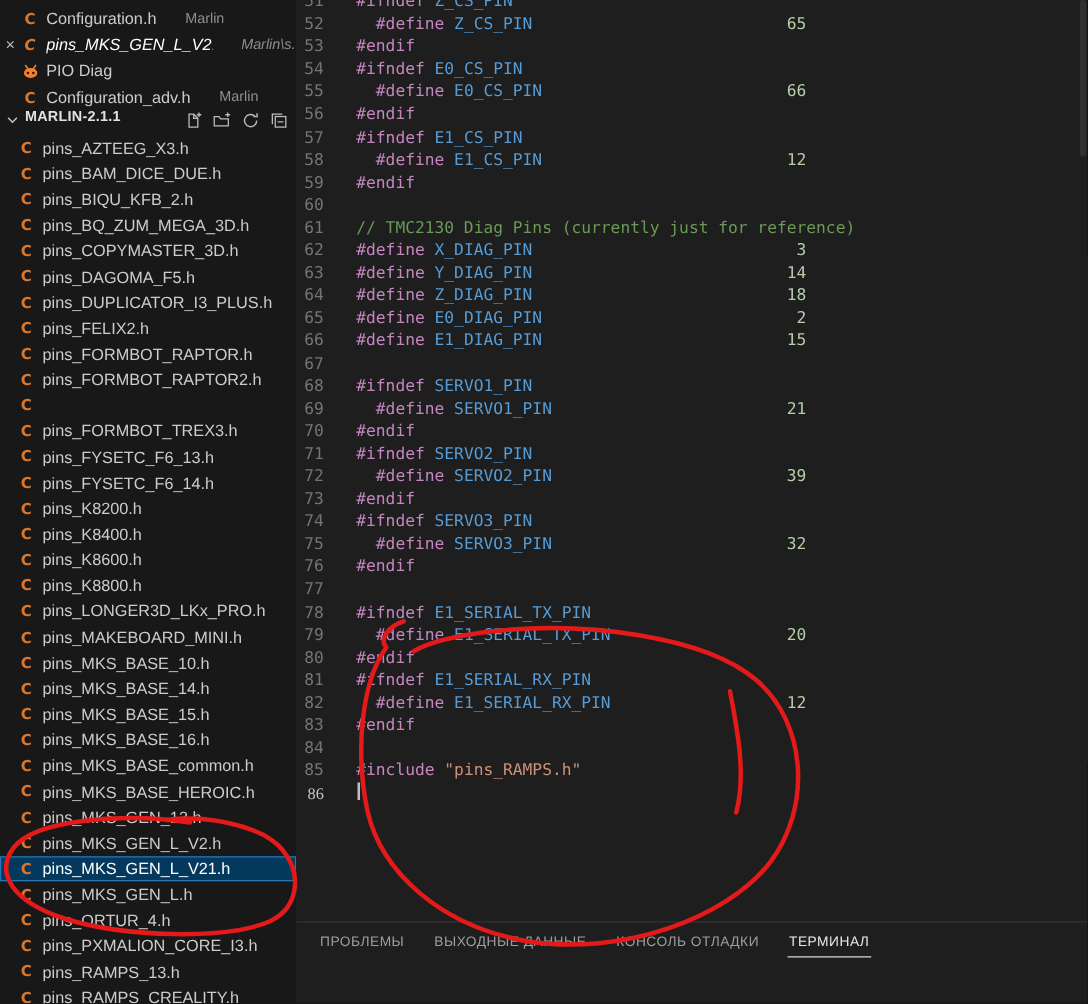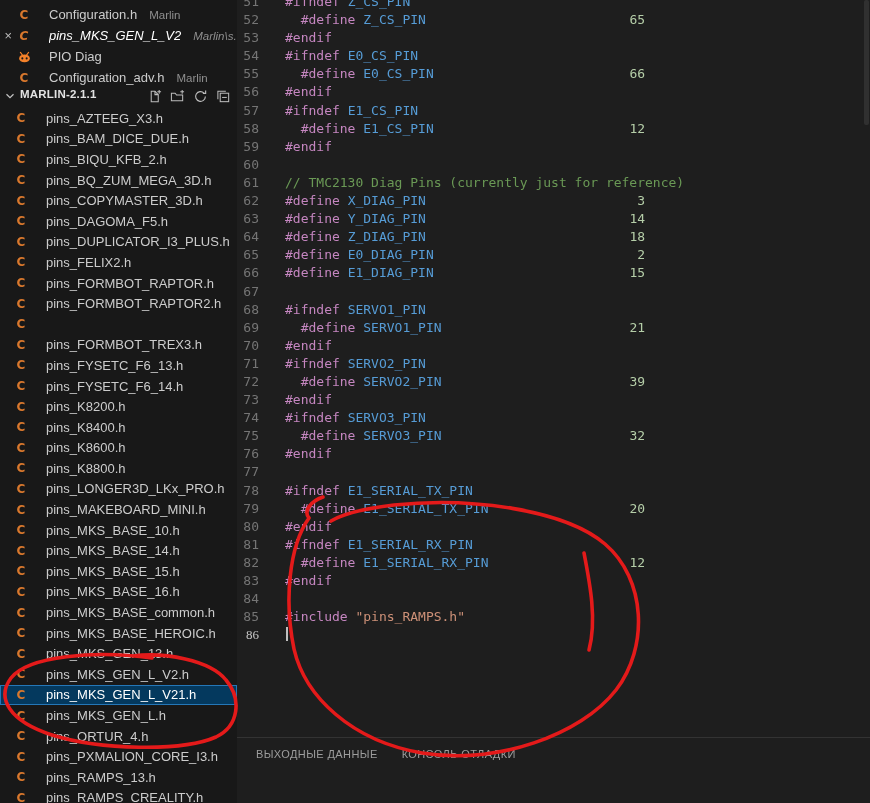--- a/index.html
+++ b/index.html
@@ -6,24 +6,24 @@
   html,body{background:#111}
   body{width:870px;height:803px;overflow:hidden;font-family:"Liberation Sans","DejaVu Sans",sans-serif;}
   #app{position:relative;width:870px;height:803px;background:#1e1e1e;overflow:hidden;}
 
   
   .sidebar{position:absolute;left:0;top:0;width:237px;height:803px;background:#181818;color:#cccccc;font-size:13px;overflow:hidden;}
   .open-editors{padding-top:4px;}
   .oe-row{height:21px;display:flex;align-items:center;cursor:pointer;}
   .oe-close{width:16px;flex:none;text-align:center;color:#bbbbbb;font-size:13px;line-height:1;}
   .oe-row.active{font-style:italic;color:#ffffff;}
-  .oe-detail{color:#8f8f8f;font-size:11.5px;margin-left:12px;white-space:nowrap;overflow:hidden;}
+  .oe-detail{color:#8f8f8f;font-size:11.5px;margin-left:23px;white-space:nowrap;overflow:hidden;}
   .ficon{width:16px;flex:none;text-align:center;margin-right:5px;display:inline-flex;justify-content:center;align-items:center;}
   .c-glyph{color:var(--c-icon,#d9782d);font-weight:700;font-size:12px;font-family:"DejaVu Sans",sans-serif;}
-  .fname{white-space:nowrap;overflow:hidden;margin-left:12px;}
+  .fname{white-space:nowrap;overflow:hidden;}
 
   .section-header{height:20px;display:flex;align-items:flex-start;padding:0 6px 0 2px;cursor:pointer;}
   .sec-label{font-weight:700;font-size:11.5px;color:#e2e2e2;letter-spacing:.2px;margin-left:2px;}
   .sec-actions{margin-left:auto;display:flex;gap:7px;align-items:center;}
   .act{width:16px;height:16px;display:inline-flex;align-items:center;justify-content:center;cursor:pointer;opacity:.95;}
 
   .files{}
   .frow{height:20.6px;display:flex;align-items:center;padding-left:13px;cursor:pointer;white-space:nowrap;}
   .frow.selected{background:var(--selection-bg,#04395e);outline:1px solid var(--selection-border,#2477b8);outline-offset:-1px;color:#ffffff;}
 
@@ -346,24 +346,30 @@
   </aside>
 
   <main class="editor">
     <div class="code"><div class="cl"><span class="lnum">51</span><span class="ltxt"><span class="tk-d">#ifndef </span><span class="tk-m">Z_CS_PIN</span></span></div><div class="cl"><span class="lnum">52</span><span class="ltxt"><span class="tk-p">  </span><span class="tk-d">#define </span><span class="tk-m">Z_CS_PIN</span><span class="tk-p">                          </span><span class="tk-n">65</span></span></div><div class="cl"><span class="lnum">53</span><span class="ltxt"><span class="tk-d">#endif</span></span></div><div class="cl"><span class="lnum">54</span><span class="ltxt"><span class="tk-d">#ifndef </span><span class="tk-m">E0_CS_PIN</span></span></div><div class="cl"><span class="lnum">55</span><span class="ltxt"><span class="tk-p">  </span><span class="tk-d">#define </span><span class="tk-m">E0_CS_PIN</span><span class="tk-p">                         </span><span class="tk-n">66</span></span></div><div class="cl"><span class="lnum">56</span><span class="ltxt"><span class="tk-d">#endif</span></span></div><div class="cl"><span class="lnum">57</span><span class="ltxt"><span class="tk-d">#ifndef </span><span class="tk-m">E1_CS_PIN</span></span></div><div class="cl"><span class="lnum">58</span><span class="ltxt"><span class="tk-p">  </span><span class="tk-d">#define </span><span class="tk-m">E1_CS_PIN</span><span class="tk-p">                         </span><span class="tk-n">12</span></span></div><div class="cl"><span class="lnum">59</span><span class="ltxt"><span class="tk-d">#endif</span></span></div><div class="cl"><span class="lnum">60</span><span class="ltxt"></span></div><div class="cl"><span class="lnum">61</span><span class="ltxt"><span class="tk-c">// TMC2130 Diag Pins (currently just for reference)</span></span></div><div class="cl"><span class="lnum">62</span><span class="ltxt"><span class="tk-d">#define </span><span class="tk-m">X_DIAG_PIN</span><span class="tk-p">                           </span><span class="tk-n">3</span></span></div><div class="cl"><span class="lnum">63</span><span class="ltxt"><span class="tk-d">#define </span><span class="tk-m">Y_DIAG_PIN</span><span class="tk-p">                          </span><span class="tk-n">14</span></span></div><div class="cl"><span class="lnum">64</span><span class="ltxt"><span class="tk-d">#define </span><span class="tk-m">Z_DIAG_PIN</span><span class="tk-p">                          </span><span class="tk-n">18</span></span></div><div class="cl"><span class="lnum">65</span><span class="ltxt"><span class="tk-d">#define </span><span class="tk-m">E0_DIAG_PIN</span><span class="tk-p">                          </span><span class="tk-n">2</span></span></div><div class="cl"><span class="lnum">66</span><span class="ltxt"><span class="tk-d">#define </span><span class="tk-m">E1_DIAG_PIN</span><span class="tk-p">                         </span><span class="tk-n">15</span></span></div><div class="cl"><span class="lnum">67</span><span class="ltxt"></span></div><div class="cl"><span class="lnum">68</span><span class="ltxt"><span class="tk-d">#ifndef </span><span class="tk-m">SERVO1_PIN</span></span></div><div class="cl"><span class="lnum">69</span><span class="ltxt"><span class="tk-p">  </span><span class="tk-d">#define </span><span class="tk-m">SERVO1_PIN</span><span class="tk-p">                        </span><span class="tk-n">21</span></span></div><div class="cl"><span class="lnum">70</span><span class="ltxt"><span class="tk-d">#endif</span></span></div><div class="cl"><span class="lnum">71</span><span class="ltxt"><span class="tk-d">#ifndef </span><span class="tk-m">SERVO2_PIN</span></span></div><div class="cl"><span class="lnum">72</span><span class="ltxt"><span class="tk-p">  </span><span class="tk-d">#define </span><span class="tk-m">SERVO2_PIN</span><span class="tk-p">                        </span><span class="tk-n">39</span></span></div><div class="cl"><span class="lnum">73</span><span class="ltxt"><span class="tk-d">#endif</span></span></div><div class="cl"><span class="lnum">74</span><span class="ltxt"><span class="tk-d">#ifndef </span><span class="tk-m">SERVO3_PIN</span></span></div><div class="cl"><span class="lnum">75</span><span class="ltxt"><span class="tk-p">  </span><span class="tk-d">#define </span><span class="tk-m">SERVO3_PIN</span><span class="tk-p">                        </span><span class="tk-n">32</span></span></div><div class="cl"><span class="lnum">76</span><span class="ltxt"><span class="tk-d">#endif</span></span></div><div class="cl"><span class="lnum">77</span><span class="ltxt"></span></div><div class="cl"><span class="lnum">78</span><span class="ltxt"><span class="tk-d">#ifndef </span><span class="tk-m">E1_SERIAL_TX_PIN</span></span></div><div class="cl"><span class="lnum">79</span><span class="ltxt"><span class="tk-p">  </span><span class="tk-d">#define </span><span class="tk-m">E1_SERIAL_TX_PIN</span><span class="tk-p">                  </span><span class="tk-n">20</span></span></div><div class="cl"><span class="lnum">80</span><span class="ltxt"><span class="tk-d">#endif</span></span></div><div class="cl"><span class="lnum">81</span><span class="ltxt"><span class="tk-d">#ifndef </span><span class="tk-m">E1_SERIAL_RX_PIN</span></span></div><div class="cl"><span class="lnum">82</span><span class="ltxt"><span class="tk-p">  </span><span class="tk-d">#define </span><span class="tk-m">E1_SERIAL_RX_PIN</span><span class="tk-p">                  </span><span class="tk-n">12</span></span></div><div class="cl"><span class="lnum">83</span><span class="ltxt"><span class="tk-d">#endif</span></span></div><div class="cl"><span class="lnum">84</span><span class="ltxt"></span></div><div class="cl"><span class="lnum">85</span><span class="ltxt"><span class="tk-d">#include </span><span class="tk-s">"pins_RAMPS.h"</span></span></div><div class="cl"><span class="lnum active">86</span><span class="ltxt"><span class="cursor"></span></span></div></div>
     <div class="scroll-thumb"></div>
   </main>
 
   <section class="panel">
     <div class="tabs">
         <div class="tab">
+          <span class="tab-label">ПРОБЛЕМЫ</span>
+        </div>
+        <div class="tab">
           <span class="tab-label">ВЫХОДНЫЕ ДАННЫЕ</span>
         </div>
         <div class="tab">
           <span class="tab-label">КОНСОЛЬ ОТЛАДКИ</span>
+        </div>
+        <div class="tab active">
+          <span class="tab-label">ТЕРМИНАЛ</span>
         </div>
       </div>
     <div class="terminal-content"></div>
   </section>
 
   <svg class="annotations" viewBox="0 0 870 803">
     <path d="M 152 658 C 95 650, 28 656, 11 678 C -4 698, 9 721, 52 735 C 100 750, 182 752, 216 737 C 239 726, 242 699, 226 680 C 210 660, 164 652, 133 656"></path>
     <path d="M 323 497 C 311 501, 303 511, 309 518 C 289 546, 284 601, 294 649 C 305 697, 352 741, 422 753 C 497 765, 581 735, 616 690 C 649 647, 646 579, 605 544 C 564 509, 469 497, 394 505 C 369 508, 344 513, 331 521"></path>
     <path d="M 584 553 C 590 584, 597 620, 589 650"></path>
   </svg>

